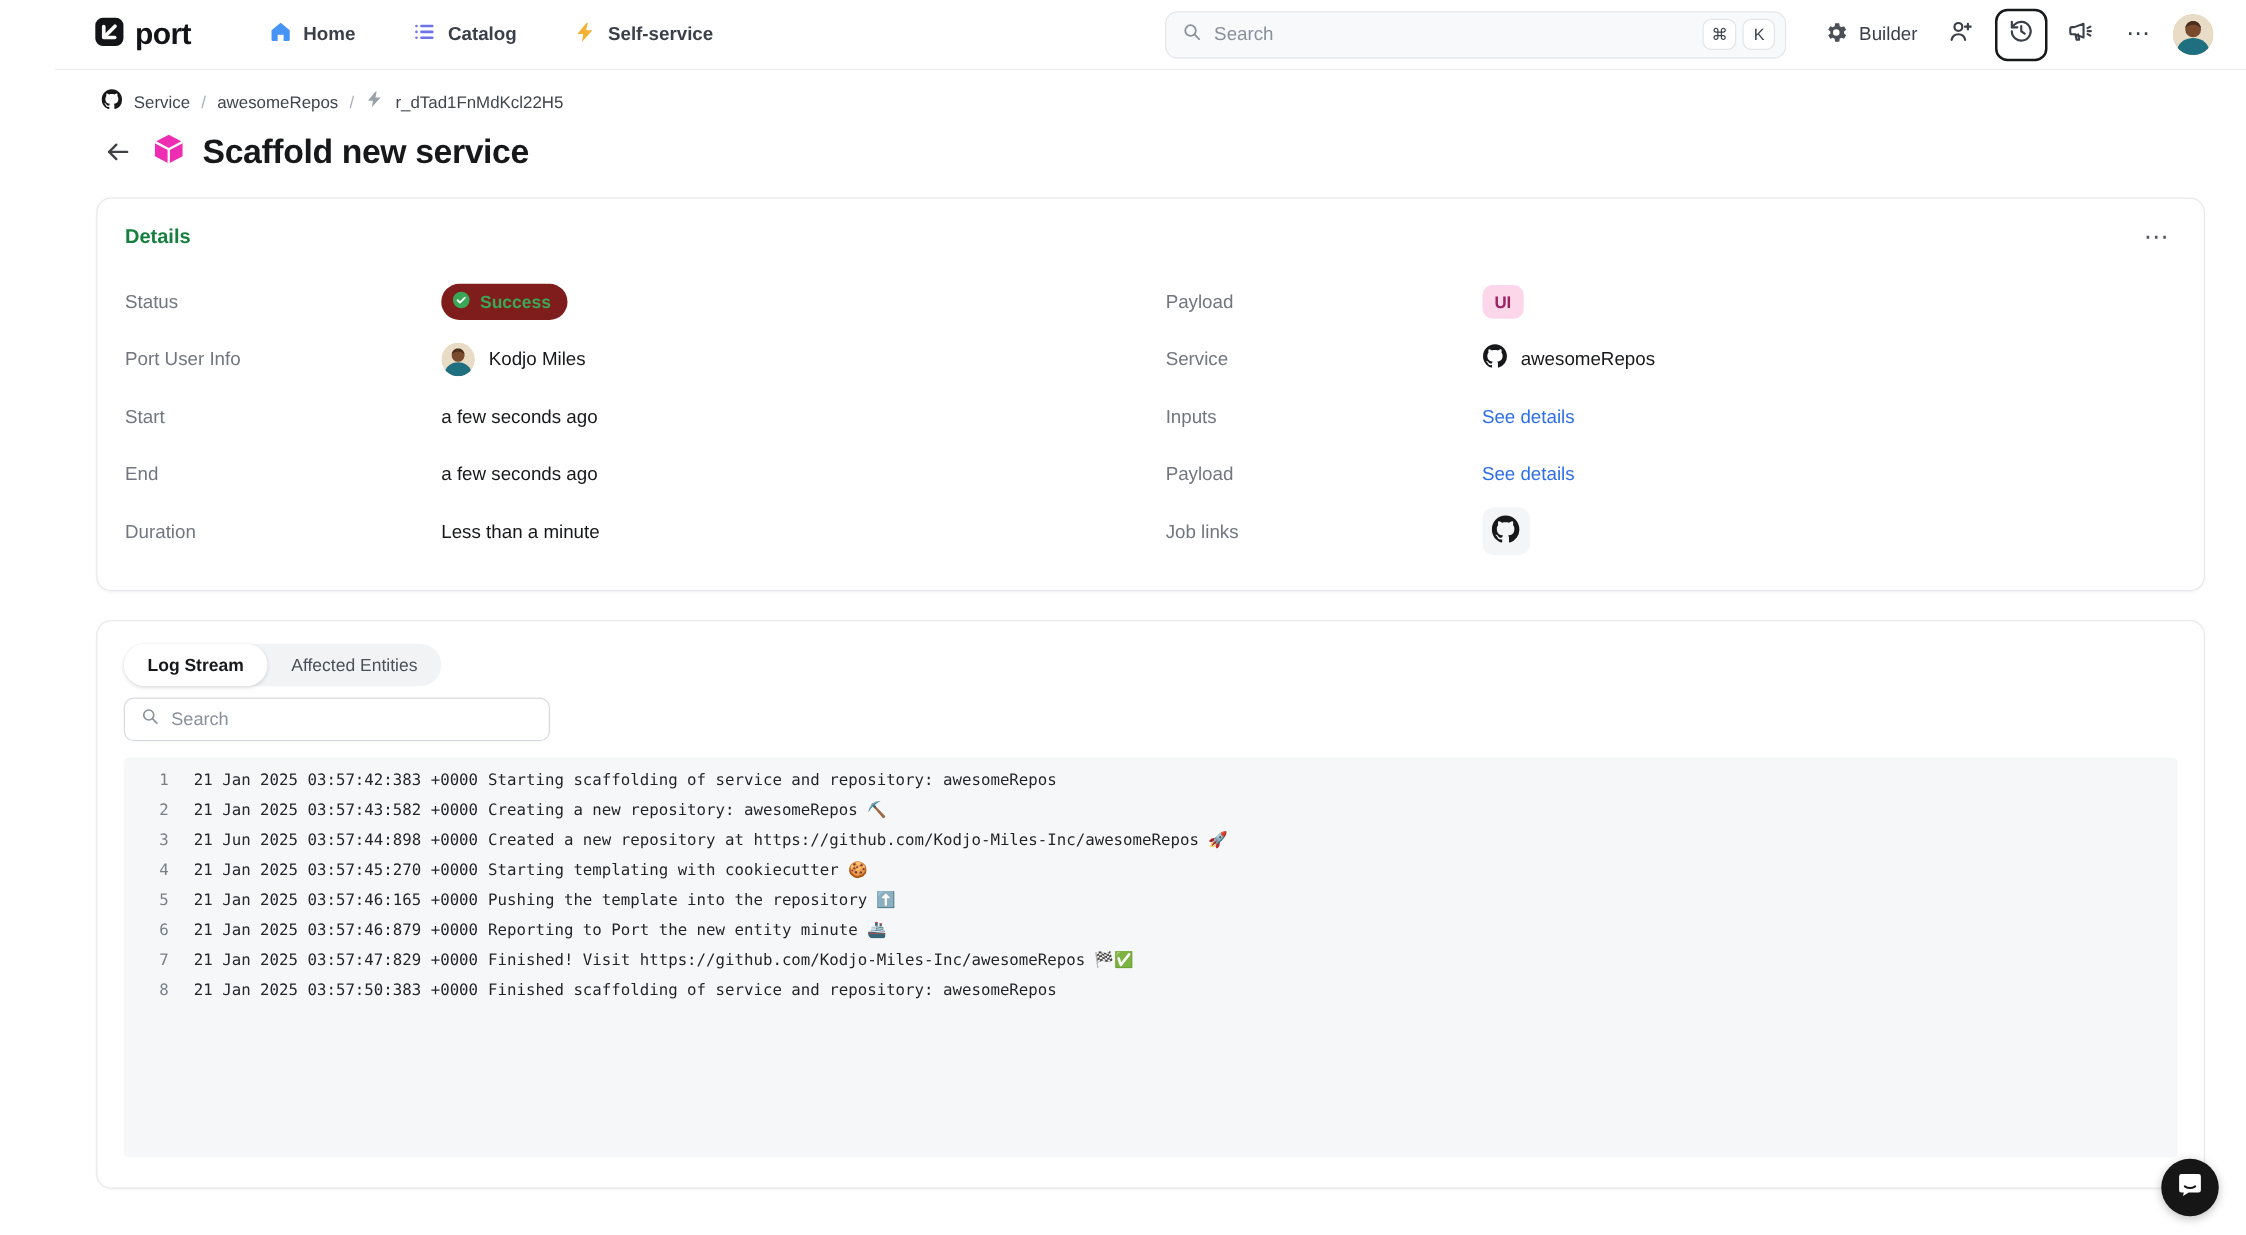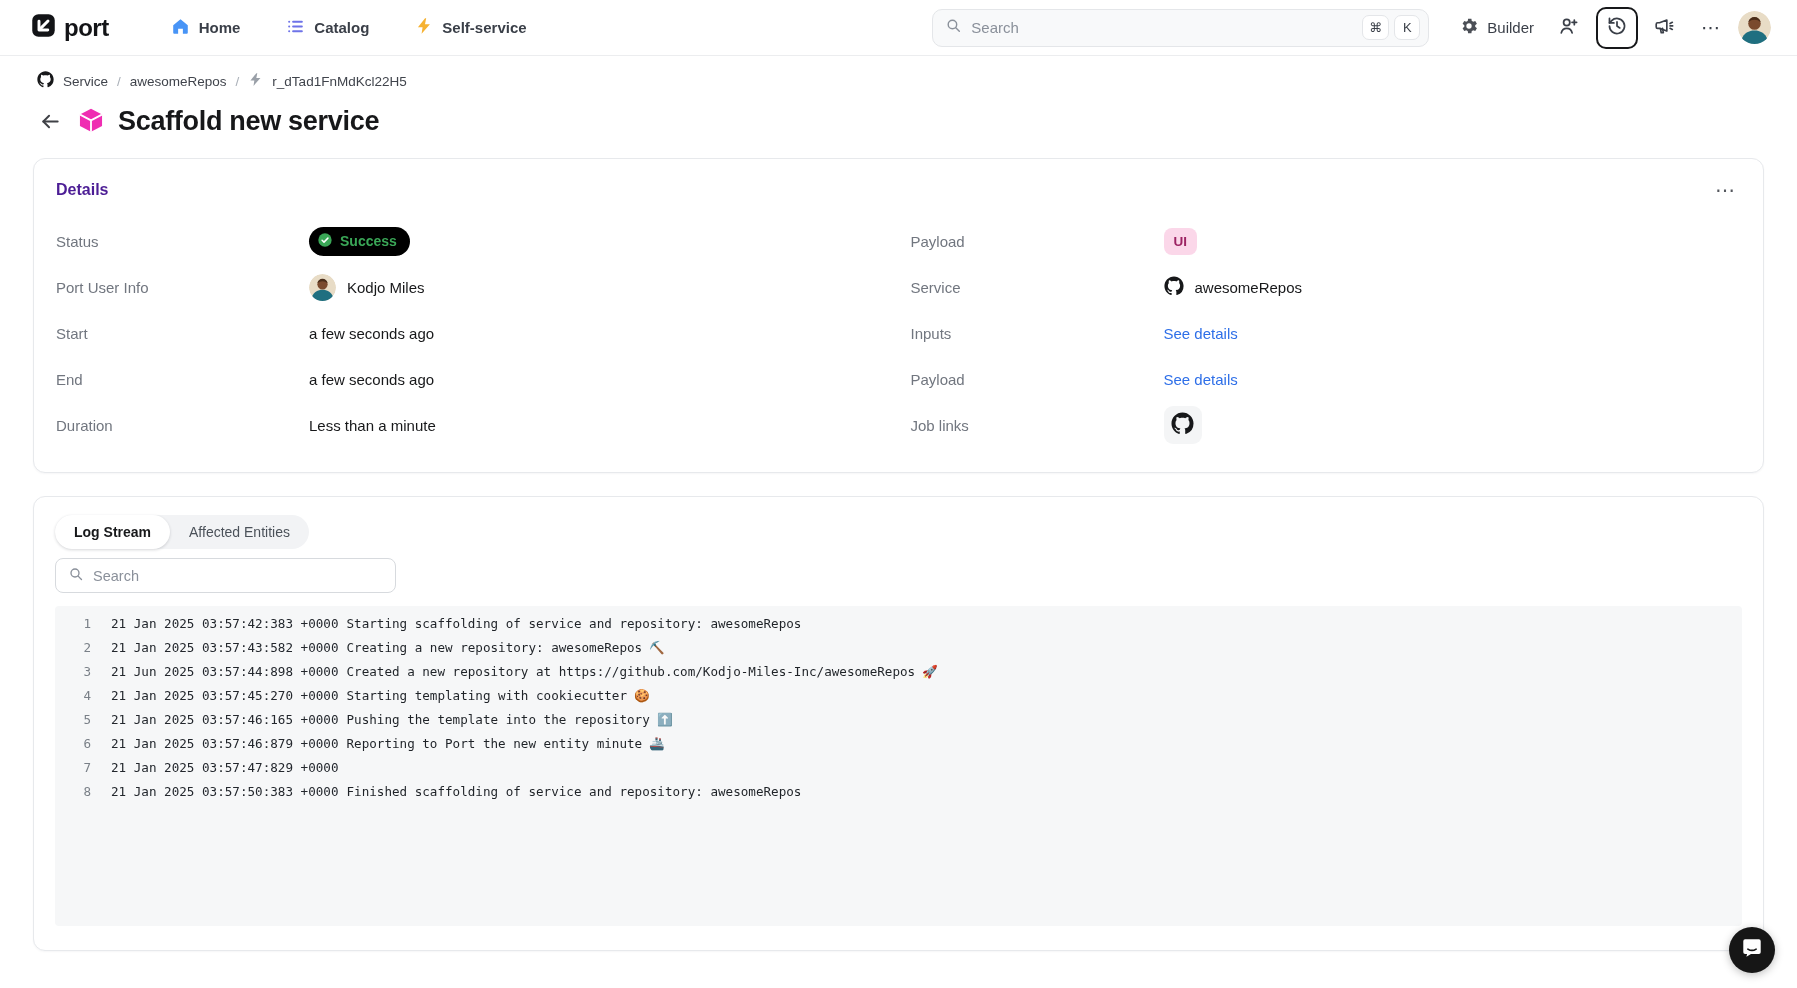--- a/index.html
+++ b/index.html
@@ -1,18 +1,18 @@
 <!DOCTYPE html>
 <html><head>
 <meta charset="utf-8">
 <style>
   * { margin:0; padding:0; box-sizing:border-box; }
   html,body { background:#fff; }
   body { font-family:"Liberation Sans", sans-serif; color:#17181a; }
-  .screen { position:relative; width:1797px; height:988px; background:#fff; overflow:hidden; }
+  .screen { position:relative; width:1797px; height:988px; background:#fff; overflow:hidden;padding-left:44px; }
 
   
   .navbar { display:flex; align-items:center; height:56px; padding:0 26px 0 30px; border-bottom:1px solid #ecedef; }
   .logo { display:flex; align-items:center; gap:7px; cursor:pointer; }
   .logo-text { font-size:24px; font-weight:700; letter-spacing:-0.5px; color:#131417; }
   .nav-menu { display:flex; align-items:center; gap:46px; margin-left:62px; }
   .nav-item { display:flex; align-items:center; gap:9px; font-size:15px; font-weight:700; color:#3a3f48; cursor:pointer; }
   .nav-spacer { flex:1; }
   .nav-search { display:flex; align-items:center; width:497px; height:38px; background:#f8f9fa; border:1px solid #e4e6e9; border-radius:10px; padding:0 8px 0 12px; margin-right:22px; }
   .nav-search input { flex:1; border:none; outline:none; background:transparent; font-size:15px; color:#3a3f48; font-family:"Liberation Sans",sans-serif; margin-left:9px; }
@@ -31,27 +31,27 @@
   .crumb { cursor:pointer; }
   .crumb-sep { color:#aab0b8; }
   .title-row { display:flex; align-items:center; gap:14px; margin:15px 0 0 36px; }
   .back-btn { display:flex; align-items:center; justify-content:center; width:28px; height:28px; cursor:pointer; }
   .page-title { font-size:27px; font-weight:600; color:#17181a; letter-spacing:-0.3px; }
 
   
   .card { margin:0 33px; background:#fff; border:1px solid #e7e9ec; border-radius:12px; box-shadow:0 1px 2px rgba(27,36,44,.04); }
   .details-card { margin-top:21px; padding:19px 22px 24px; }
   .card-header { display:flex; align-items:center; justify-content:space-between; }
-  .card-heading { font-size:16px; font-weight:700; color:#4c1d95; }
+  .card-heading { font-size:16px; font-weight:700; color:#15803d; }
   .more-btn { color:#55585e; font-size:20px; line-height:1; cursor:pointer; padding:2px 6px; }
   .details-grid { display:grid; grid-template-columns:1fr 1fr; column-gap:24px; margin-top:16px; }
   .drow { display:flex; align-items:center; min-height:46px; }
   .dlabel { width:253px; flex:0 0 253px; font-size:15px; color:#71767f; }
   .dvalue { display:flex; align-items:center; gap:11px; font-size:15px; color:#17181a; }
-  .status-badge { display:inline-flex; align-items:center; gap:7px; background:#000000; color:#3aa757; font-size:14px; font-weight:600; border-radius:15px; padding:5px 13px 5px 8px; }
+  .status-badge { display:inline-flex; align-items:center; gap:7px; background:#7f1d1d; color:#3aa757; font-size:14px; font-weight:600; border-radius:15px; padding:5px 13px 5px 8px; }
   .ui-badge { display:inline-flex; align-items:center; background:#fbd7e9; color:#9c2262; font-size:13.5px; font-weight:600; border-radius:8px; padding:6px 10px; }
   .see-link { color:#2e6fe8; cursor:pointer; }
   .gh-btn { display:flex; align-items:center; justify-content:center; width:38px; height:38px; background:#f4f5f6; border-radius:9px; cursor:pointer; }
   .mini-avatar { width:27px; height:27px; border-radius:50%; overflow:hidden; flex:0 0 auto; }
 
   
   .log-card { margin-top:23px; padding:18px 21px 24px; }
   .tabs-group { display:inline-flex; background:#f2f3f5; border-radius:18px; }
   .tab { display:flex; align-items:center; padding:9px 19px; font-size:14px; color:#4b5159; border-radius:18px; cursor:pointer; white-space:nowrap; }
   .tab.active { background:#fff; color:#17181a; font-weight:600; box-shadow:0 1px 3px rgba(27,36,44,.18); }
@@ -350,20 +350,21 @@
         <span class="log-msg">Pushing the template into the repository ⬆️</span>
       </div>
       <div class="log-line">
         <span class="log-num">6</span>
         <span class="log-ts">21 Jan 2025 03:57:46:879 +0000</span>
         <span class="log-msg">Reporting to Port the new entity minute 🚢</span>
       </div>
       <div class="log-line">
         <span class="log-num">7</span>
         <span class="log-ts">21 Jan 2025 03:57:47:829 +0000</span>
+        <span class="log-msg">Finished! Visit https://github.com/Kodjo-Miles-Inc/awesomeRepos 🏁✅</span>
       </div>
       <div class="log-line">
         <span class="log-num">8</span>
         <span class="log-ts">21 Jan 2025 03:57:50:383 +0000</span>
         <span class="log-msg">Finished scaffolding of service and repository: awesomeRepos</span>
       </div>
     </div>
 
     
   </div>

